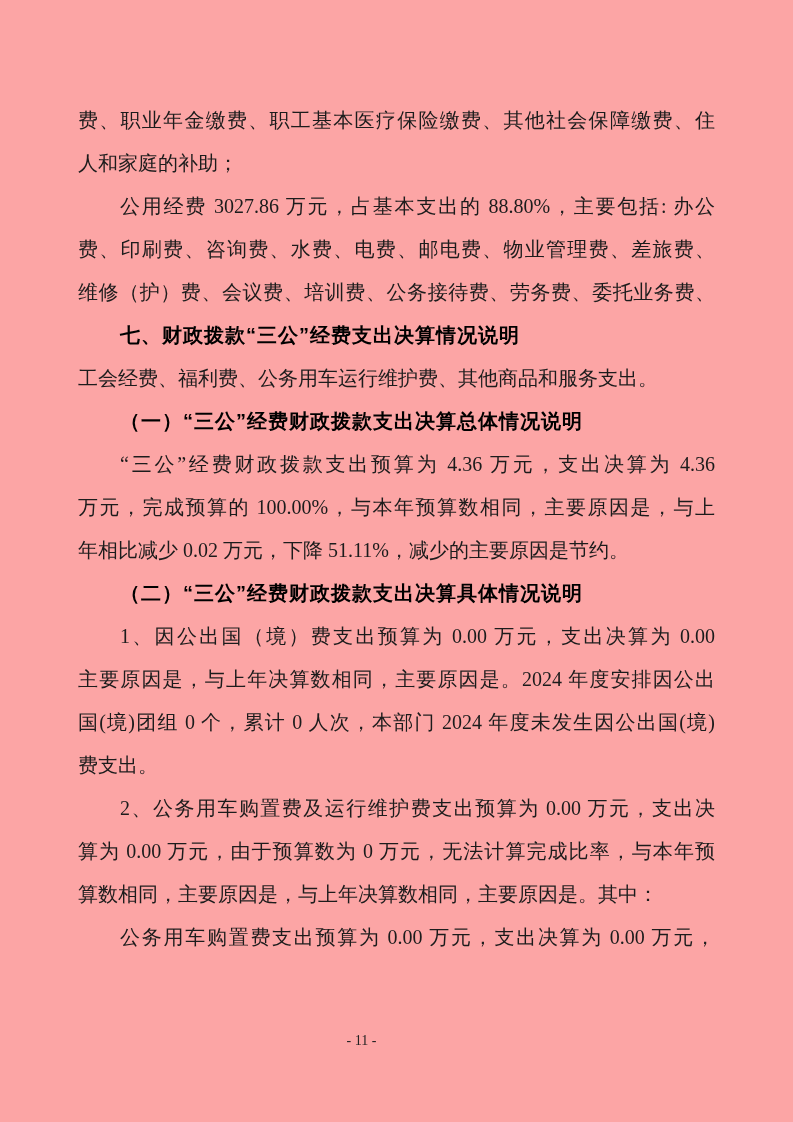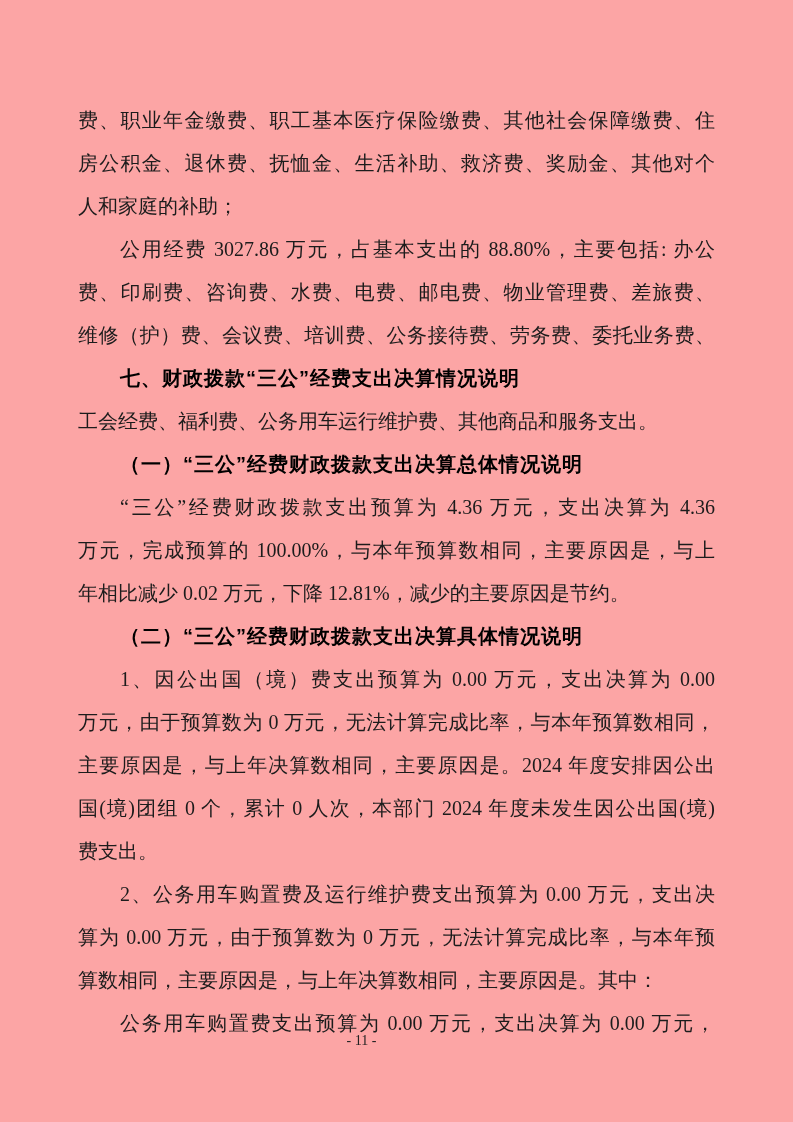--- a/index.html
+++ b/index.html
@@ -63,34 +63,32 @@
     font-size: 14px;
     color: #222222;
   }
 </style>
 </head>
 <body>
 
 <div class="page">
   <div class="doc">
     <div class="line j">费、职业年金缴费、职工基本医疗保险缴费、其他社会保障缴费、住</div>
-    <div class="line j">房公积金、退休费、抚恤金、生活补助、救济费、奖励金、其他对个</div>
     <div class="line pl">人和家庭的补助；</div>
     <div class="line j indent">公用经费 3027.86 万元，占基本支出的 88.80%，主要包括: 办公</div>
     <div class="line j">费、印刷费、咨询费、水费、电费、邮电费、物业管理费、差旅费、</div>
     <div class="line j">维修（护）费、会议费、培训费、公务接待费、劳务费、委托业务费、</div>
     <div class="line h indent">七、财政拨款“三公”经费支出决算情况说明</div>
     <div class="line pl">工会经费、福利费、公务用车运行维护费、其他商品和服务支出。</div>
     <div class="line h indent">（一）“三公”经费财政拨款支出决算总体情况说明</div>
     <div class="line j indent">“三公”经费财政拨款支出预算为 4.36 万元，支出决算为 4.36</div>
     <div class="line j">万元，完成预算的 100.00%，与本年预算数相同，主要原因是，与上</div>
-    <div class="line pl">年相比减少 0.02 万元，下降 12.81%，减少的主要原因是节约。</div>
+    <div class="line pl">年相比减少 0.02 万元，下降 51.11%，减少的主要原因是节约。</div>
     <div class="line h indent">（二）“三公”经费财政拨款支出决算具体情况说明</div>
     <div class="line j indent">1、因公出国（境）费支出预算为 0.00 万元，支出决算为 0.00</div>
-    <div class="line j">万元，由于预算数为 0 万元，无法计算完成比率，与本年预算数相同，</div>
     <div class="line j">主要原因是，与上年决算数相同，主要原因是。2024 年度安排因公出</div>
     <div class="line j">国(境)团组 0 个，累计 0 人次，本部门 2024 年度未发生因公出国(境)</div>
     <div class="line pl">费支出。</div>
     <div class="line j indent">2、公务用车购置费及运行维护费支出预算为 0.00 万元，支出决</div>
     <div class="line j">算为 0.00 万元，由于预算数为 0 万元，无法计算完成比率，与本年预</div>
     <div class="line pl">算数相同，主要原因是，与上年决算数相同，主要原因是。其中：</div>
     <div class="line j indent">公务用车购置费支出预算为 0.00 万元，支出决算为 0.00 万元，</div>
   </div>
   <div class="footer">- 11 -</div>
 </div>

